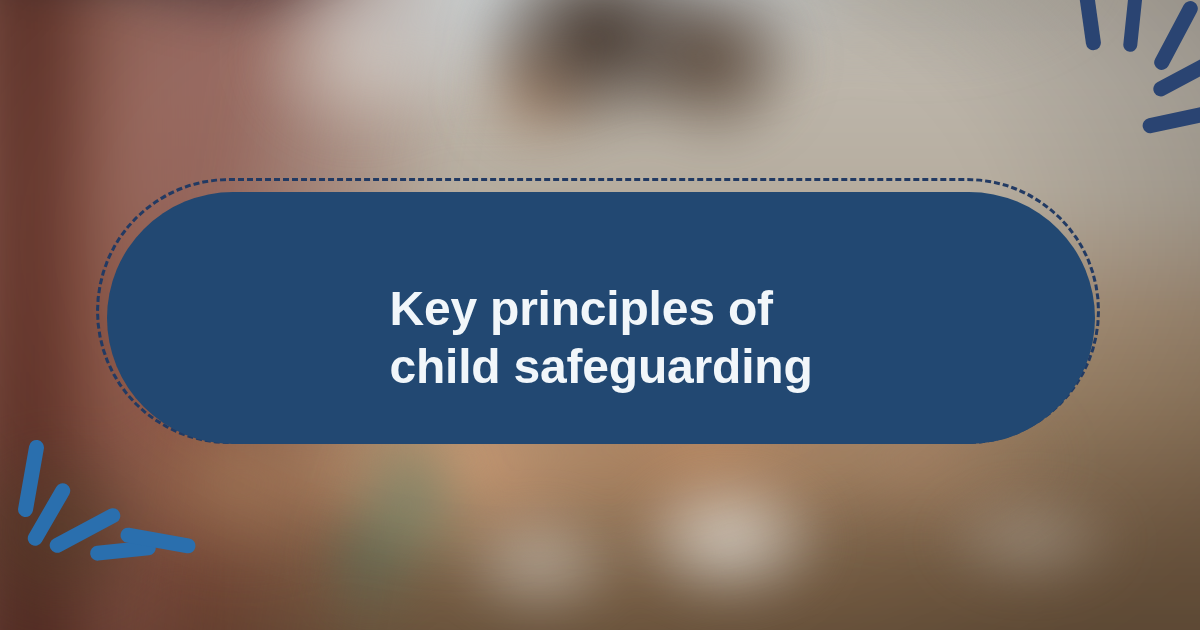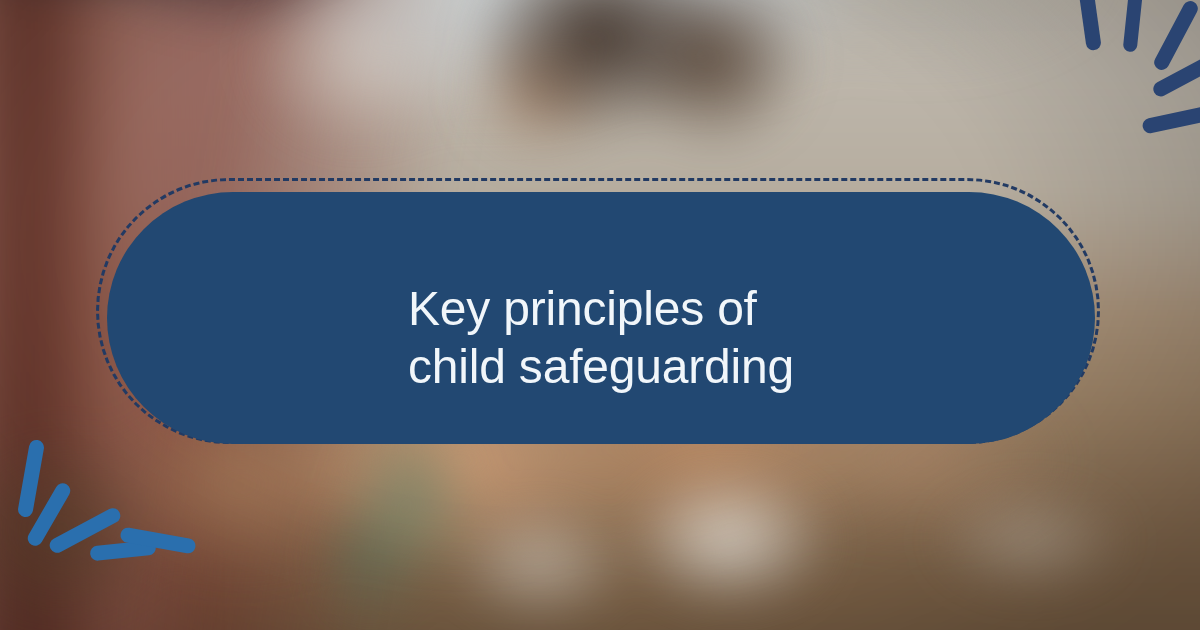--- a/index.html
+++ b/index.html
@@ -129,21 +129,21 @@
     background: #224872;
     border-radius: 126px;
     display: flex;
     align-items: center;
     justify-content: center;
   }
 
   .card-title {
     color: #f1f6fa;
     font-size: 48px;
-    font-weight: normal;
+    font-weight: bold;
     line-height: 1.21;
     text-align: left;
     letter-spacing: -0.2px;
     white-space: pre-line;
     padding: 0 40px;
     max-width: 640px;
     margin-top: 40px;
   }
 
   

